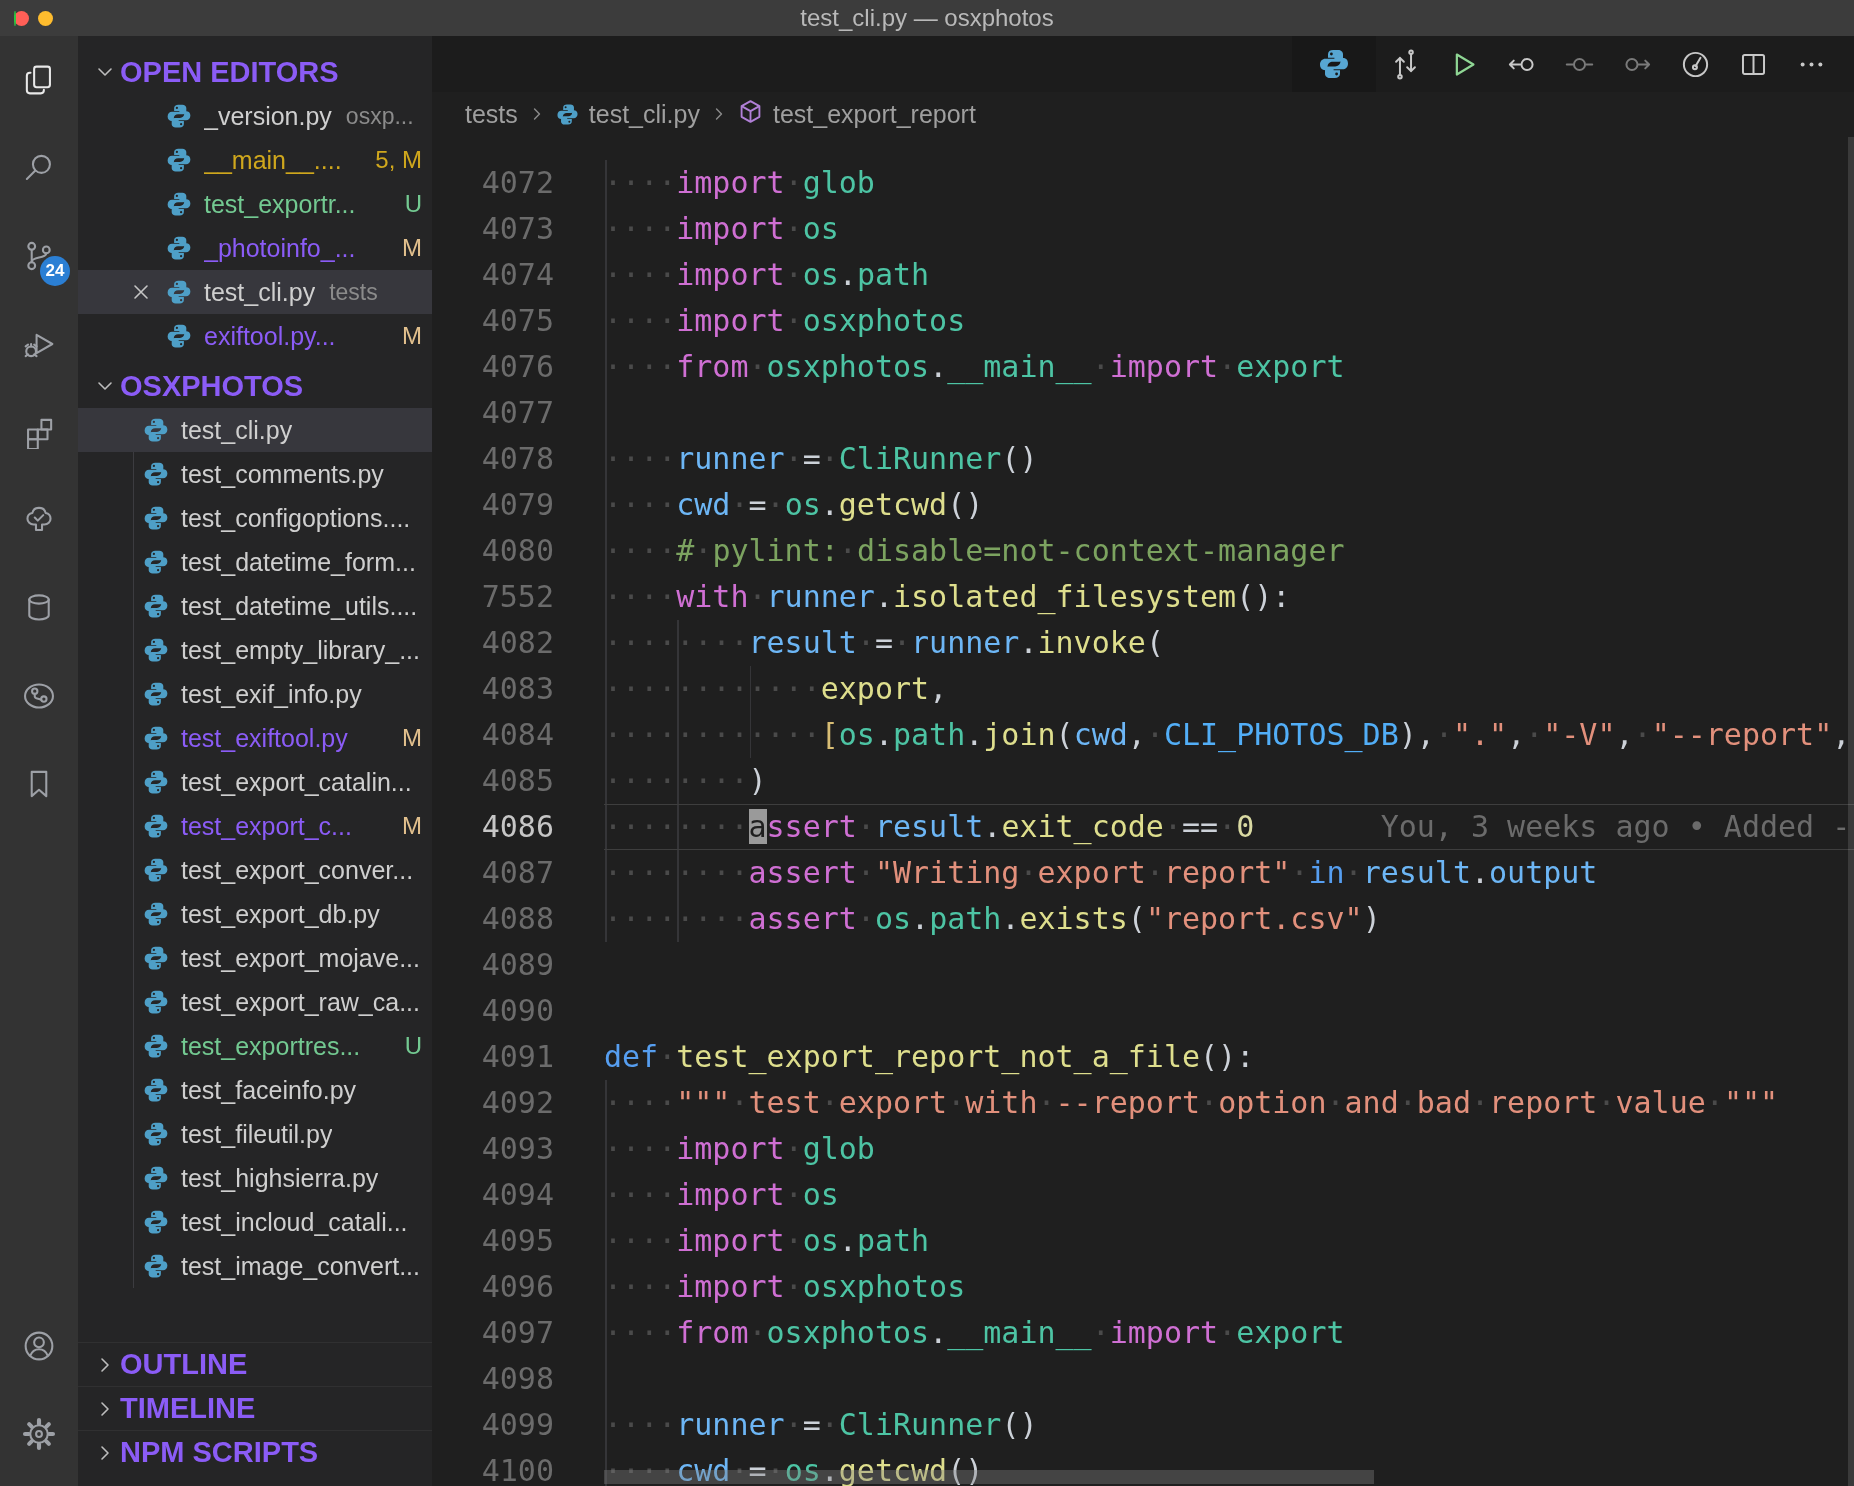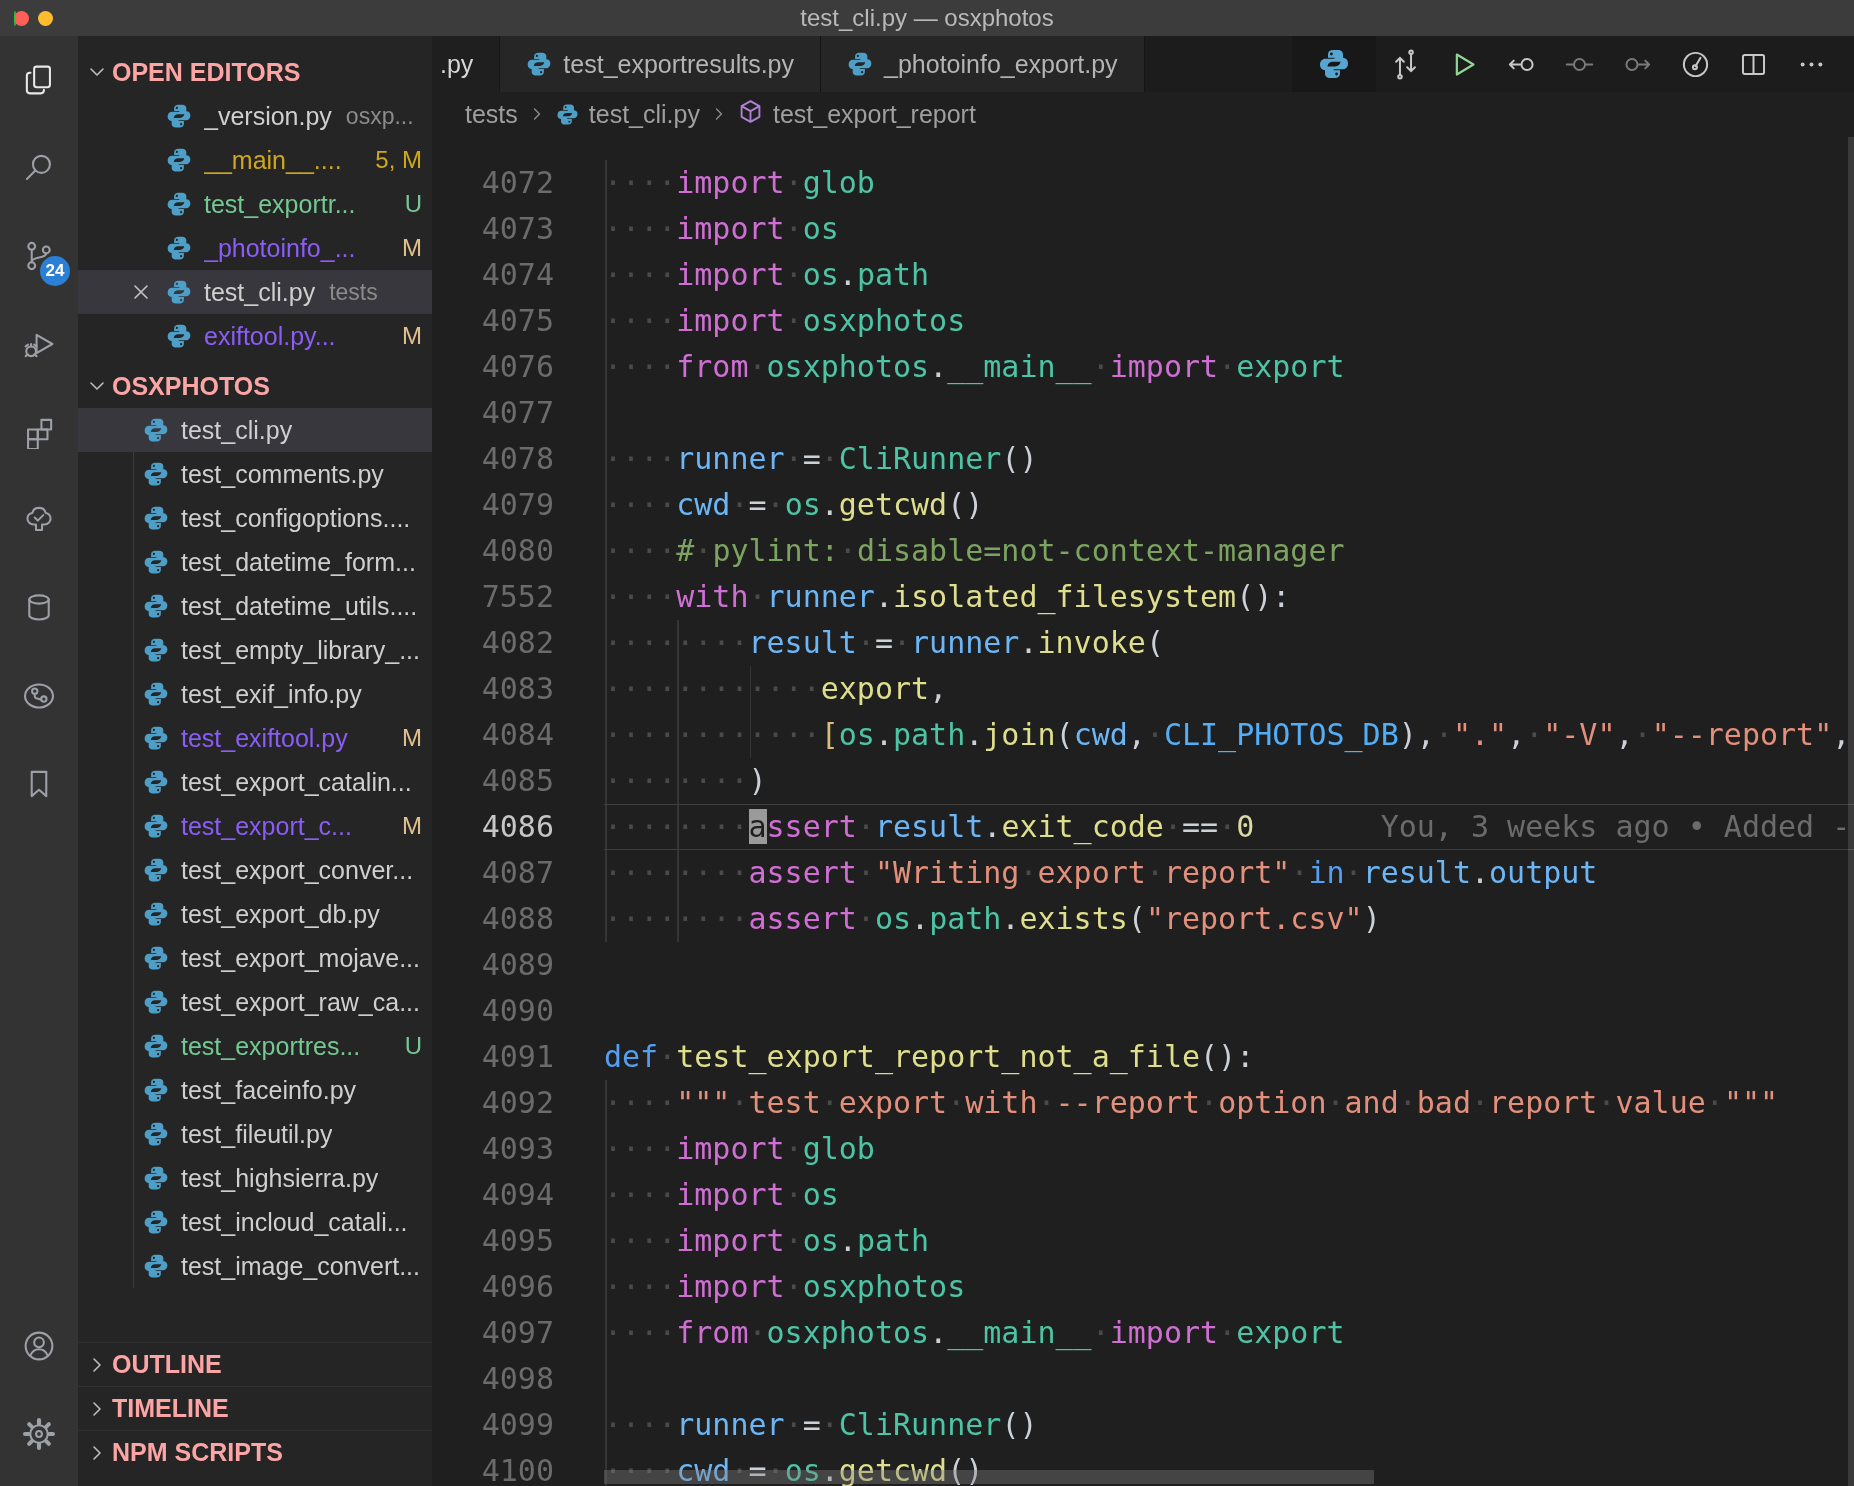--- a/index.html
+++ b/index.html
@@ -22,21 +22,21 @@
   .act .stk { fill:none; stroke:#9da0a6; stroke-width:1.7; stroke-linecap:round; stroke-linejoin:round; }
   .act.on .stk { stroke:#e9e9e9; }
   .badge { position:absolute; right:8px; bottom:14px; min-width:30px; height:30px; border-radius:15px;
     background:#2b7fd4; color:#fff; font-size:17px; font-weight:700; display:flex; align-items:center; justify-content:center; padding:0 4px;}
   .act-bottom { position:absolute; bottom:8px; left:0; width:78px; display:flex; flex-direction:column; align-items:center; }
 
   
   .sidebar { width:354px; background:#252526; color:#cfcfcf; position:relative; overflow:hidden; }
   .sb-title { height:56px; display:flex; align-items:center; padding:0 20px 0 32px; font-size:24px; color:#bdbdbd; letter-spacing:.5px; }
   .sb-title .dots { margin-left:auto; color:#c5c5c5; font-size:26px; letter-spacing:2px; cursor:pointer; }
-  .sec-h { height:44px; display:flex; align-items:center; font-weight:700; font-size:25px; color:#fca5a5; padding-left:8px; cursor:pointer; }
+  .sec-h { height:44px; display:flex; align-items:center; font-weight:700; font-size:29px; color:#8b5cf6; padding-left:16px; cursor:pointer; }
   .sec-h svg { width:22px; height:22px; margin-right:4px; }
   .sec-h .stk { fill:none; stroke:#bdbdbd; stroke-width:1.6; stroke-linecap:round; stroke-linejoin:round; }
   .row { height:44px; display:flex; align-items:center; position:relative; font-size:25px; cursor:pointer; white-space:nowrap; }
   .row .pyico { width:26px; height:26px; flex:0 0 26px; margin-right:12px; }
   .row .nm { overflow:hidden; text-overflow:clip; }
   .row .sfx { color:#8b8b8b; font-size:23px; margin-left:14px; }
   .row .bdg { position:absolute; right:10px; font-size:24px; }
   .row.active { background:#37373d; }
   .oe-row { padding-left:88px; }
   .oe-row.has-x { padding-left:52px; }
@@ -446,39 +446,20 @@
           <svg viewBox="0 0 22 22">
             <path class="stk" d="M8 5l6 6-6 6"></path>
           </svg>
           <span>NPM SCRIPTS</span>
         </div>
       </div>
   </div>
 
   <div class="editorcol">
     <div class="tabbar">
-      <div id="tabs" style="display:flex;align-items:stretch;">
-          <div class="tab active cut">
-            <span>.py</span>
-          </div>
-          <div class="tab">
-            <svg class="pyico" viewBox="0 0 16 16">
- <path fill="#4e9fc7" d="M7.6 1C6 1 5 1.8 5 3.1V4.9h3.2v.5H3.7C2.2 5.4 1 6.5 1 8.3s1.1 2.8 2.6 2.8h1.2V9.3c0-1.4 1.2-2.4 2.6-2.4h3.2c1.1 0 1.9-.9 1.9-2V3.1C12.5 1.9 11.4 1 10.1 1H7.6zM6.7 2.3a.7.7 0 110 1.4.7.7 0 010-1.4z"></path>
- <path fill="#4e9fc7" d="M8.4 15c1.6 0 2.6-.8 2.6-2.1v-1.8H7.8v-.5h4.5c1.5 0 2.7-1.1 2.7-2.9S13.9 5 12.4 5h-1.2v1.8c0 1.4-1.2 2.4-2.6 2.4H5.4c-1.1 0-1.9.9-1.9 2v1.8C3.5 14.1 4.6 15 5.9 15h2.5zM9.3 13.7a.7.7 0 110-1.4.7.7 0 010 1.4z"></path>
-            </svg>
-            <span>test_exportresults.py</span>
-          </div>
-          <div class="tab">
-            <svg class="pyico" viewBox="0 0 16 16">
- <path fill="#4e9fc7" d="M7.6 1C6 1 5 1.8 5 3.1V4.9h3.2v.5H3.7C2.2 5.4 1 6.5 1 8.3s1.1 2.8 2.6 2.8h1.2V9.3c0-1.4 1.2-2.4 2.6-2.4h3.2c1.1 0 1.9-.9 1.9-2V3.1C12.5 1.9 11.4 1 10.1 1H7.6zM6.7 2.3a.7.7 0 110 1.4.7.7 0 010-1.4z"></path>
- <path fill="#4e9fc7" d="M8.4 15c1.6 0 2.6-.8 2.6-2.1v-1.8H7.8v-.5h4.5c1.5 0 2.7-1.1 2.7-2.9S13.9 5 12.4 5h-1.2v1.8c0 1.4-1.2 2.4-2.6 2.4H5.4c-1.1 0-1.9.9-1.9 2v1.8C3.5 14.1 4.6 15 5.9 15h2.5zM9.3 13.7a.7.7 0 110-1.4.7.7 0 010 1.4z"></path>
-            </svg>
-            <span>_photoinfo_export.py</span>
-          </div>
-        </div>
       <div class="ed-actions">
         <div class="pybox">
             <svg class="pyico" viewBox="0 0 16 16">
  <path fill="#57a6d2" d="M7.6 1C6 1 5 1.8 5 3.1V4.9h3.2v.5H3.7C2.2 5.4 1 6.5 1 8.3s1.1 2.8 2.6 2.8h1.2V9.3c0-1.4 1.2-2.4 2.6-2.4h3.2c1.1 0 1.9-.9 1.9-2V3.1C12.5 1.9 11.4 1 10.1 1H7.6zM6.7 2.3a.7.7 0 110 1.4.7.7 0 010-1.4z"></path>
  <path fill="#57a6d2" d="M8.4 15c1.6 0 2.6-.8 2.6-2.1v-1.8H7.8v-.5h4.5c1.5 0 2.7-1.1 2.7-2.9S13.9 5 12.4 5h-1.2v1.8c0 1.4-1.2 2.4-2.6 2.4H5.4c-1.1 0-1.9.9-1.9 2v1.8C3.5 14.1 4.6 15 5.9 15h2.5zM9.3 13.7a.7.7 0 110-1.4.7.7 0 010 1.4z"></path>
             </svg>
           </div>
         <div class="tbico">
           <svg viewBox="0 0 28 28">
               <g class="stk">

